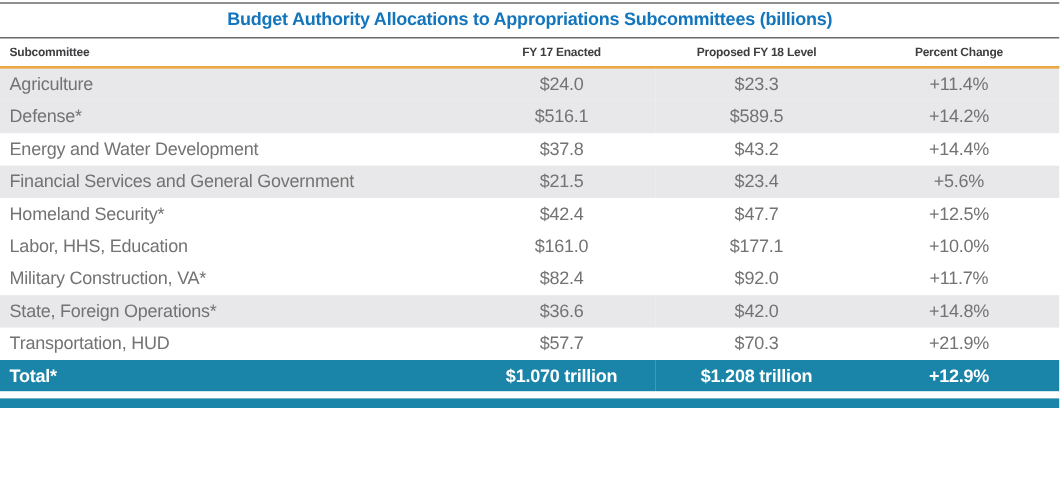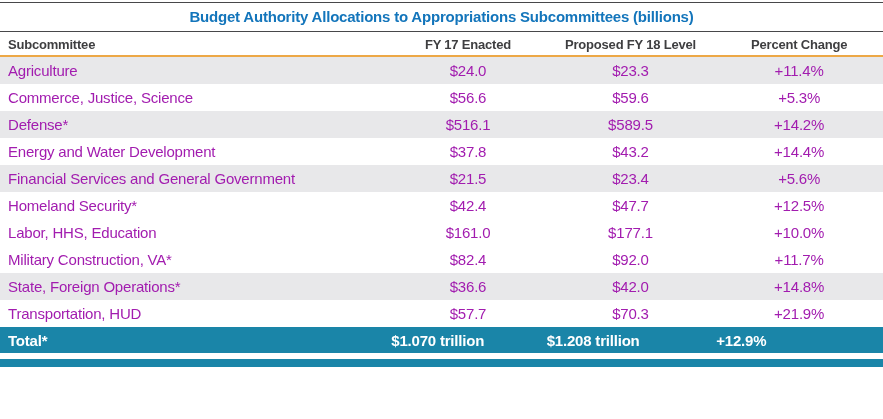--- a/index.html
+++ b/index.html
@@ -26,49 +26,50 @@
     width:100%;
     border-collapse:collapse;
     table-layout:fixed;
   }
   col.c1{width:44.2%;}
   col.c2{width:17.6%;}
   col.c3{width:19.2%;}
   col.c4{width:19.0%;}
   th{
     height:20px;
-    font-size:13px;
+    font-size:10px;
     font-weight:bold;
     color:#3e3e40;
     padding:2px 0 1px 0;
     border-bottom:2px solid #eda846;
     text-align:center;
     letter-spacing:-0.2px;
     white-space:nowrap;
   }
   th.left, td.left{
     text-align:left;
     padding-left:8px;
   }
   tbody td{
     height:27px;
     font-size:15px;
-    color:#a21caf;
+    color:#737373;
     padding:0;
     text-align:center;
     letter-spacing:-0.2px;
     white-space:nowrap;
   }
   tr.shade{background:#e8e8ea;}
   tfoot td{
     height:24px;
     background:#1a85a8;
     color:#ffffff;
     font-weight:bold;
     font-size:15px;
+    text-align:center;
     letter-spacing:-0.2px;
   }
   .bottom-strip{
     height:8px;
     background:#1a85a8;
     margin-top:6px;
   }
 </style>
 </head>
 <body>
@@ -91,26 +92,20 @@
         <th>Proposed FY 18 Level</th>
         <th>Percent Change</th>
       </tr>
     </thead>
     <tbody>
       <tr class="shade">
         <td class="left">Agriculture</td>
         <td>$24.0</td>
         <td>$23.3</td>
         <td>+11.4%</td>
-      </tr>
-      <tr>
-        <td class="left">Commerce, Justice, Science</td>
-        <td>$56.6</td>
-        <td>$59.6</td>
-        <td>+5.3%</td>
       </tr>
       <tr class="shade">
         <td class="left">Defense*</td>
         <td>$516.1</td>
         <td>$589.5</td>
         <td>+14.2%</td>
       </tr>
       <tr>
         <td class="left">Energy and Water Development</td>
         <td>$37.8</td>

